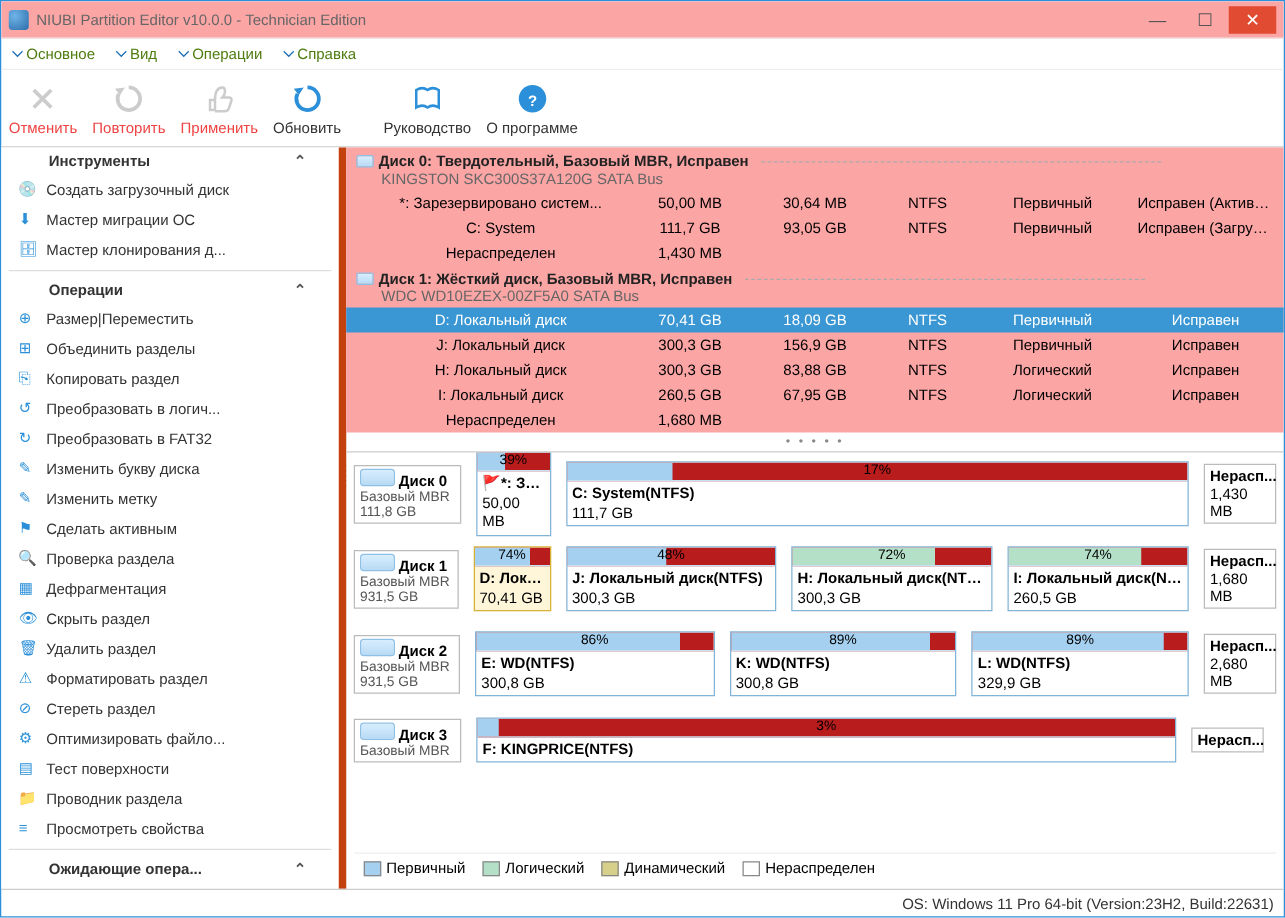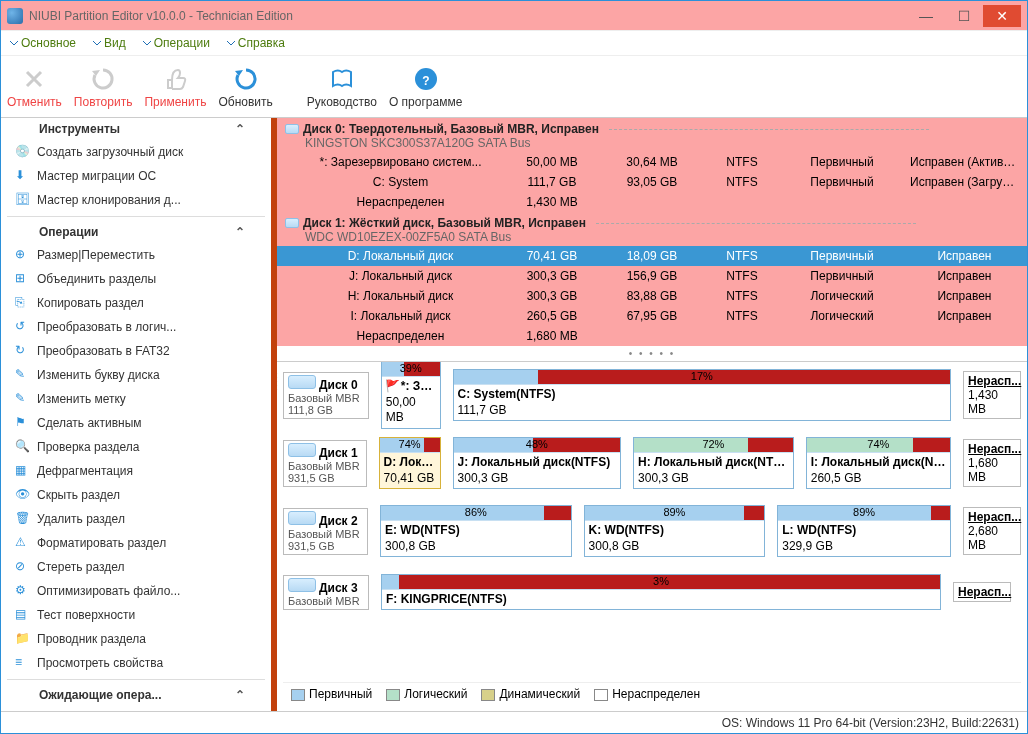--- a/index.html
+++ b/index.html
@@ -58,21 +58,21 @@
 .dinfo .small { font-size: 11px; color: #555; }
 .pblock { border: 1px solid #82b4d8; display: flex; flex-direction: column; padding: 0; overflow: hidden; }
 .pblock.sel { border-color: #d7b23a; background: #fff6da; }
 .pbar { height: 15px; position: relative; background: #b91c1c; border-bottom: 1px solid #c8e0f2; }
 .pbar .fill { height: 100%; background: #a6d0ef; }
 .pbar.green .fill { background: #b4e0c8; }
 .pbar .pct { position: absolute; left: 50%; top: 0; transform: translateX(-50%); font-size: 11px; }
 .pinfo { padding: 2px 4px; font-size: 11px; line-height: 1.3; overflow: hidden; }
 .pinfo .pn { font-weight: 600; white-space: nowrap; overflow: hidden; text-overflow: ellipsis; }
 .unalloc { border: 1px solid #bbb; display: flex; flex-direction: column; justify-content: center; padding: 2px 4px; font-size: 11px; width: 58px; }
-.unalloc .pn { font-weight: 600; text-decoration: underline; }
+.unalloc .pn { font-weight: 600; }
 
 .legend { display: flex; gap: 14px; padding: 4px 8px; align-items: center; margin-top: auto; border-top: 1px solid #eee; }
 .lbox { width: 14px; height: 12px; border: 1px solid #888; display: inline-block; margin-right: 4px; vertical-align: middle; }
 .lbox.p { background: #a6d0ef; }
 .lbox.l { background: #b4e0c8; }
 .lbox.d { background: #d7d08a; }
 .lbox.u { background: #fff; }
 
 .statusbar { height: 22px; border-top: 1px solid #ccc; display: flex; align-items: center; justify-content: flex-end; padding: 0 8px; color: #333; }
 .ellipsis-mid { text-align: center; color: #888; padding: 2px 0; font-size: 10px; letter-spacing: 2px; }

